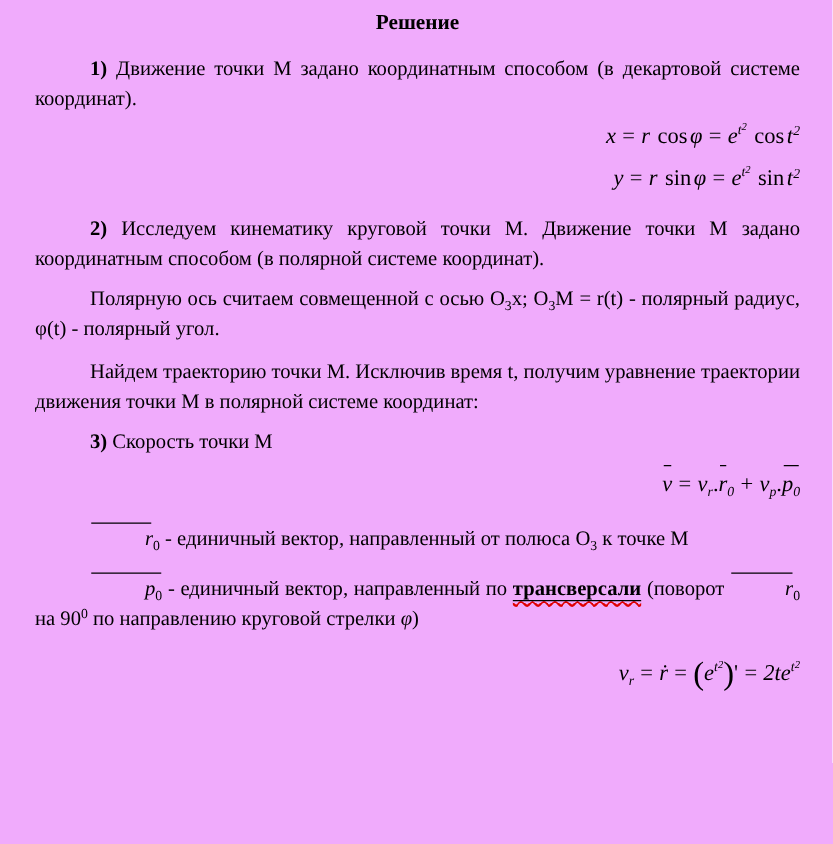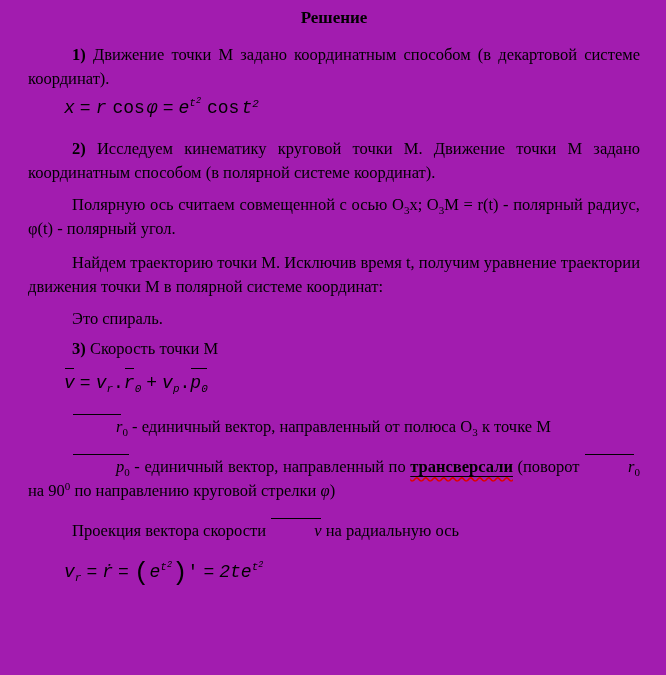--- a/index.html
+++ b/index.html
@@ -1,36 +1,36 @@
 <!DOCTYPE html>
 <html><head>
 <meta charset="utf-8">
 <style>
   html, body { margin: 0; padding: 0; background: #ffffff; }
   .page {
-    width: 666px; height: 675px; background: #a21caf; color: #000000;
+    width: 666px; height: 675px; background: #f0abfc; color: #000000;
     font-family: "Liberation Serif", "DejaVu Serif", serif;
     overflow: hidden; position: relative;
   }
   .content { padding: 7px 26px 0 28px; }
   .title {
     font-size: 17px; font-weight: bold; text-align: center;
     line-height: 21px; margin: 0 0 15px 0;
   }
   .para {
     font-size: 16.5px; line-height: 24px; text-align: justify;
     text-indent: 44px; margin: 0 0 8px 0;
   }
   .num { font-weight: bold; }
   .it { font-style: italic; }
   .up { font-style: normal; }
   
   .formula {
-    font-size: 18px; font-style: italic; text-align: left;
-    padding-left: 36px; font-family: Liberation Mono, monospace;
+    font-size: 18px; font-style: italic; text-align: right;
+    padding-left: 36px; font-family: Liberation Serif, serif;
   }
   .fx-group { margin: 0 0 12px 0; }
   .fx-group .formula { height: 34px; line-height: 34px; }
   .f-single { height: 30px; line-height: 30px; }
   .f-r  { margin: 8px 0 12px 0; }
   .f-v  { margin: 8px 0 18px 0; height: 28px; line-height: 28px; }
   .f-vr { margin: 14px 0 0 0; }
   .rel { font-style: normal; padding: 0 5px; }
   .fn  { font-style: normal; margin: 0 2px 0 6px; }
   sup.exp  { font-size: 11px;  vertical-align: 7px; line-height: 0; }
@@ -60,37 +60,36 @@
 
 <div class="page">
   <div class="content">
 
     <div class="title">Решение</div>
 
     <p class="para mb0"><span class="num">1)</span><span> Движение точки М задано координатным способом (в декартовой системе координат).</span></p>
 
     <div class="fx-group">
       <div class="formula"><span class="it">x</span><span class="rel">=</span><span class="it">r</span><span class="fn">cos</span><span class="it">φ</span><span class="rel">=</span><span class="it">e</span><sup class="exp"><span class="it">t</span><sup class="exp2">2</sup></sup><span class="fn">cos</span><span class="it">t</span><sup class="s it">2</sup></div>
+      <div class="formula"><span class="it">y</span><span class="rel">=</span><span class="it">r</span><span class="fn">sin</span><span class="it">φ</span><span class="rel">=</span><span class="it">e</span><sup class="exp"><span class="it">t</span><sup class="exp2">2</sup></sup><span class="fn">sin</span><span class="it">t</span><sup class="s it">2</sup></div>
     </div>
 
     <p class="para"><span class="num">2)</span><span> Исследуем кинематику круговой точки М. Движение точки М задано координатным способом (в полярной системе координат).</span></p>
 
     <p class="para mb10"><span>Полярную ось считаем совмещенной с осью O</span><sub class="s">3</sub><span>x; O</span><sub class="s">3</sub><span>M = r(t) - полярный радиус, φ(t) - полярный угол.</span></p>
 
     <p class="para"><span>Найдем траекторию точки М. Исключив время t, получим уравнение траектории движения точки М в полярной системе координат:</span></p>
 
 
-    <p class="para mb6"><span>Это спираль.</span></p>
 
     <p class="para"><span class="num">3)</span><span> Скорость точки М</span></p>
 
     <div class="formula f-v"><span class="obar"><span class="it">v</span></span><span class="rel">=</span><span class="it">v</span><sub class="s it">r</sub><span class="up">.</span><span class="obar"><span class="it">r</span></span><sub class="s">0</sub><span class="rel">+</span><span class="it">v</span><sub class="s it">p</sub><span class="up">.</span><span class="obar"><span class="it">p</span><sub class="s">0</sub></span></div>
 
     <p class="para mb16"><span class="obar"><span class="it">r</span></span><sub class="s">0</sub><span> - единичный вектор, направленный от полюса O</span><sub class="s">3</sub><span> к точке М</span></p>
 
     <p class="para mb16"><span class="obar"><span class="it">p</span><sub class="s">0</sub></span><span> - единичный вектор, направленный по </span><span class="squiggle"><span class="uline">трансверсали</span></span><span> (поворот </span><span class="obar"><span class="it">r</span></span><sub class="s">0</sub><span> на 90</span><sup class="s">0</sup><span> по направлению круговой стрелки </span><span class="it">φ</span><span>)</span></p>
 
-    <p class="para mb14"><span>Проекция вектора скорости </span><span class="obar"><span class="it">v</span></span><span> на радиальную ось</span></p>
 
     <div class="formula f-single f-vr"><span class="it">v</span><sub class="s it">r</sub><span class="rel">=</span><span class="it">ṙ</span><span class="rel">=</span><span class="bigp">(</span><span class="it">e</span><sup class="exp"><span class="it">t</span><sup class="exp2">2</sup></sup><span class="bigp">)</span><span class="up">'</span><span class="rel">=</span><span class="it">2t</span><span class="it">e</span><sup class="exp"><span class="it">t</span><sup class="exp2">2</sup></sup></div>
 
   </div>
 </div>
 
 </body></html>

